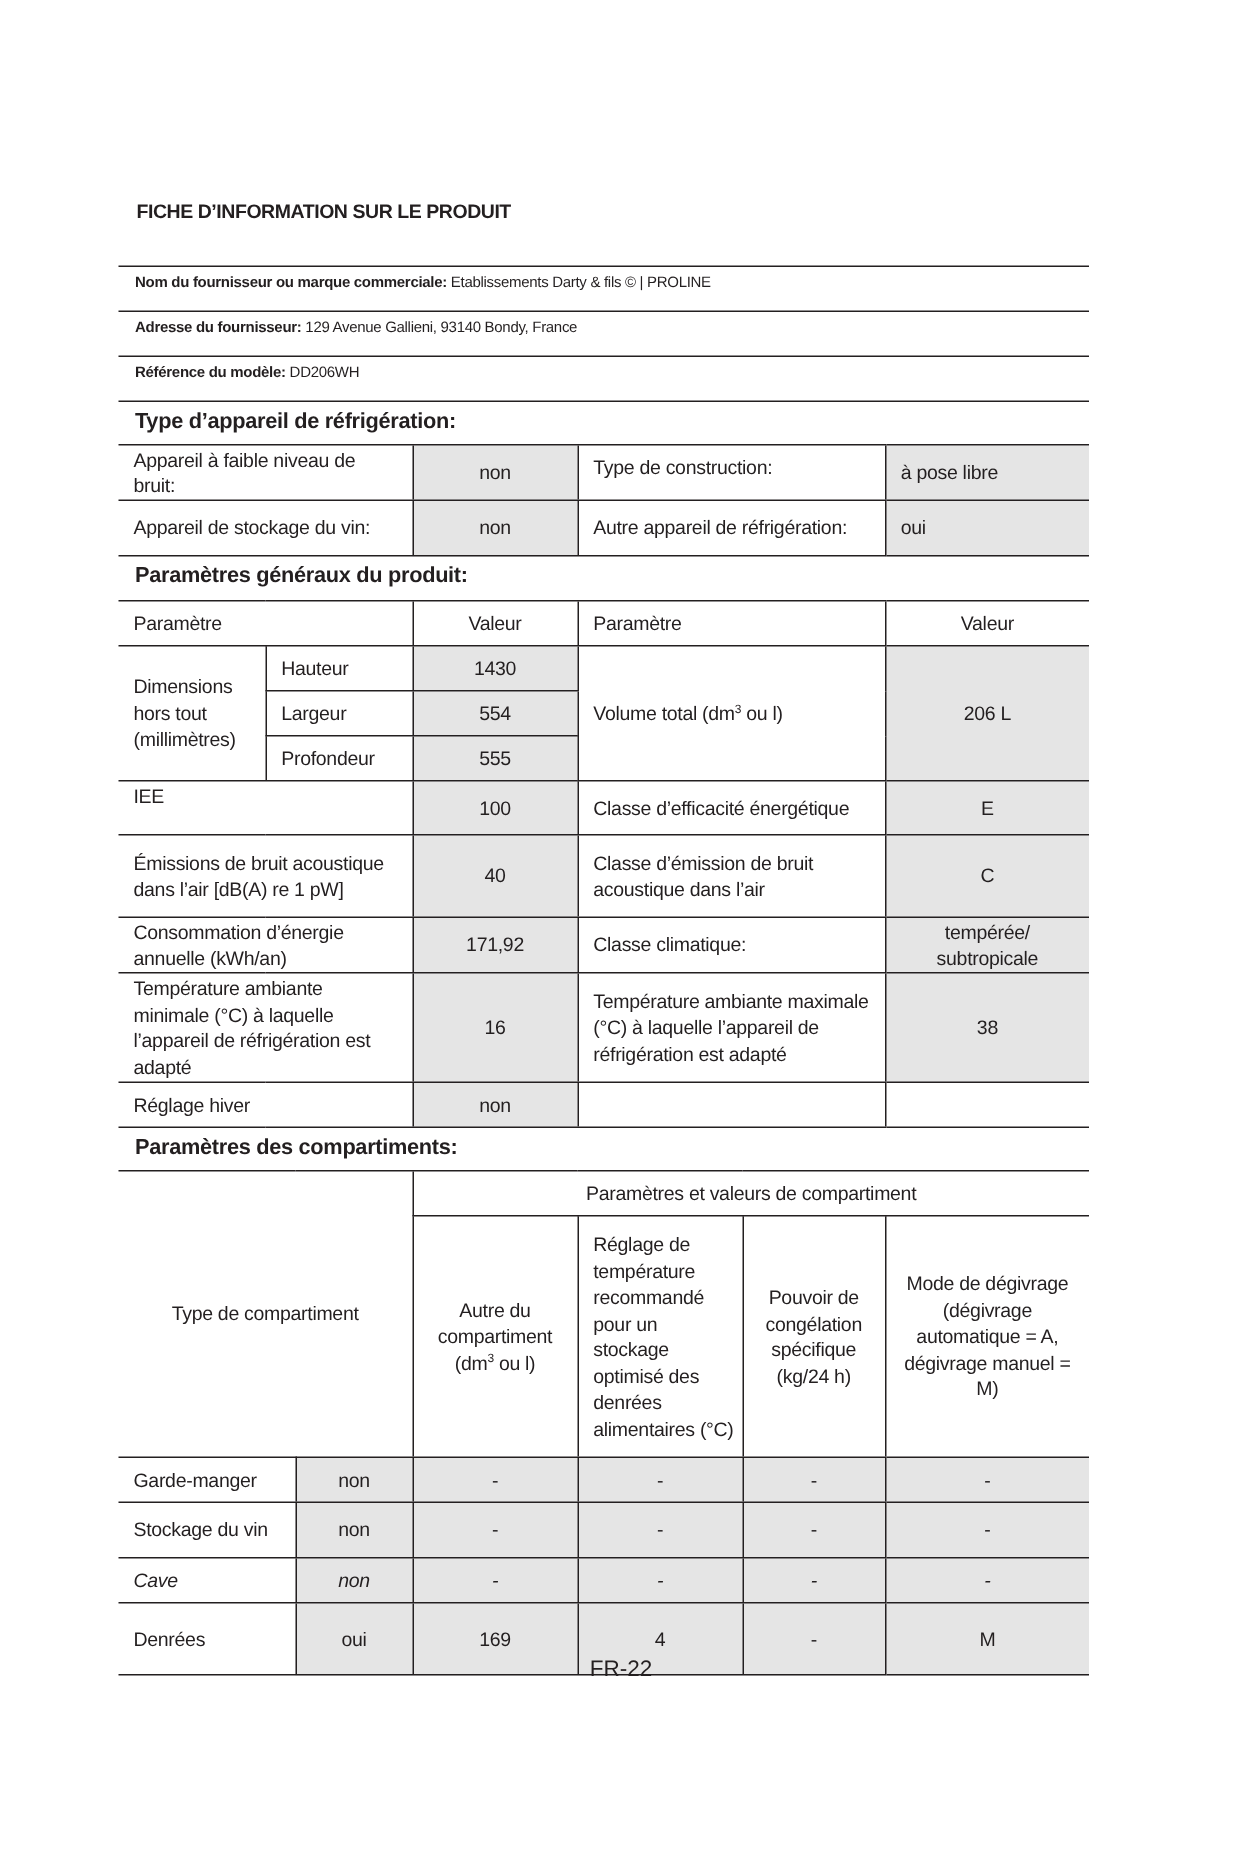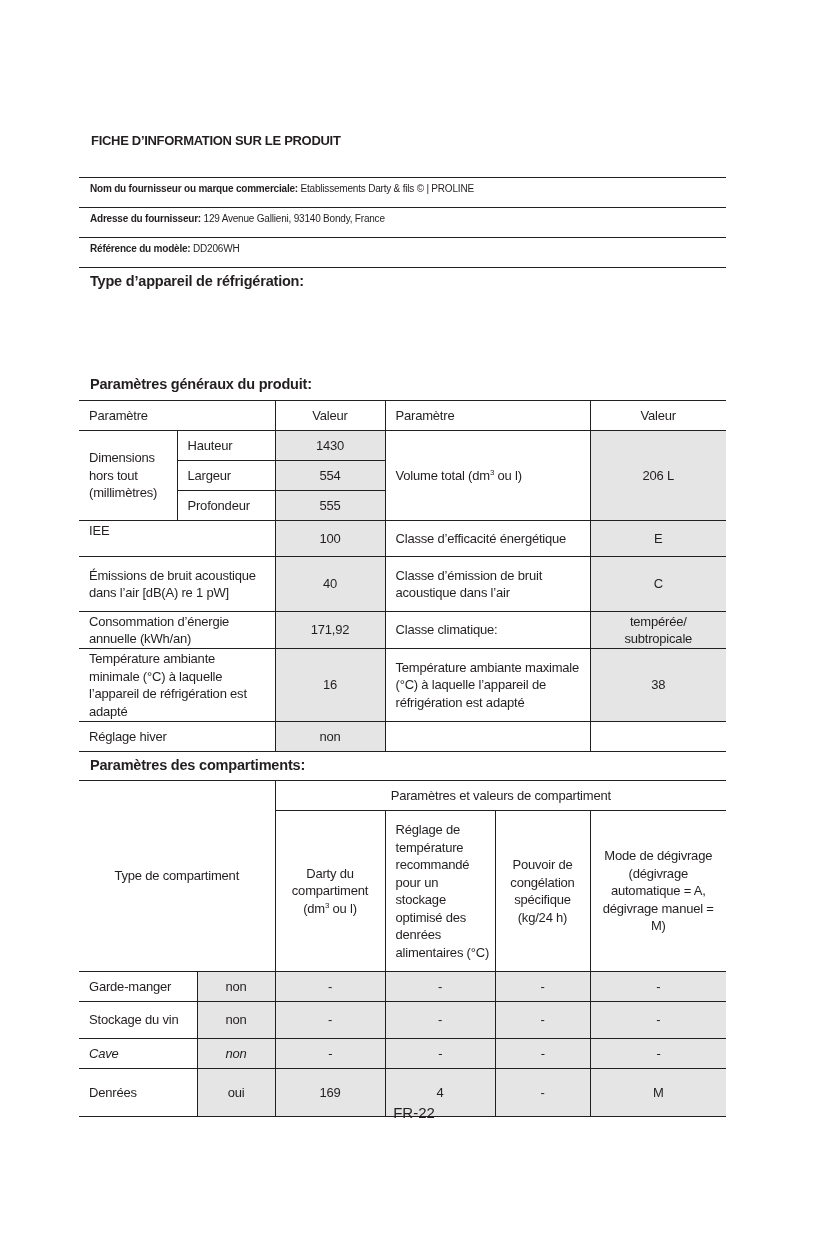--- a/index.html
+++ b/index.html
@@ -41,20 +41,32 @@
   <div class="section" style="top:273px;">Type d’appareil de réfrigération:</div>
 
   <table style="top:296px;">
     <colgroup>
         <col style="width:196px">
         <col style="width:110px">
         <col style="width:205px">
         <col style="width:136px">
       </colgroup>
     <tbody>
+        <tr style="height:37px;">
+      <td class="first">Appareil à faible niveau de bruit:</td>
+      <td class="g c">non</td>
+      <td style="vertical-align:top;padding-top:6px;">Type de construction:</td>
+      <td class="g">à pose libre</td>
+    </tr>
+    <tr style="height:37px;">
+      <td class="first">Appareil de stockage du vin:</td>
+      <td class="g c">non</td>
+      <td>Autre appareil de réfrigération:</td>
+      <td class="g">oui</td>
+    </tr>
   </tbody>
     </table>
 
   <div class="section" style="top:376px;">Paramètres généraux du produit:</div>
 
   <table style="top:400px;">
     <colgroup>
         <col style="width:98px">
         <col style="width:98px">
         <col style="width:110px">
@@ -126,21 +138,21 @@
         <col style="width:110px">
         <col style="width:95px">
         <col style="width:136px">
       </colgroup>
     <tbody>
         <tr style="height:30px;">
       <td class="first c" colspan="2" rowspan="2">Type de compartiment</td>
       <td class="c" colspan="4">Paramètres et valeurs de compartiment</td>
     </tr>
     <tr style="height:161px;">
-      <td class="c" style="padding:0 4px;"><span>Darty du compartiment (dm</span><sup>3</sup><span> ou l)</span></td>
+      <td class="c" style="padding:0 4px;"><span>Autre du compartiment (dm</span><sup>3</sup><span> ou l)</span></td>
       <td style="padding:0 4px 0 10px;">Réglage de température recommandé pour un stockage optimisé des denrées alimentaires (°C)</td>
       <td class="c" style="padding:0 4px;">Pouvoir de congélation spécifique (kg/24 h)</td>
       <td class="c" style="padding:0 6px;">Mode de dégivrage (dégivrage automatique = A, dégivrage manuel = M)</td>
     </tr>
     <tr style="height:30px;">
       <td class="first">Garde-manger</td>
       <td class="g c">non</td>
       <td class="g c">-</td>
       <td class="g c">-</td>
       <td class="g c">-</td>

